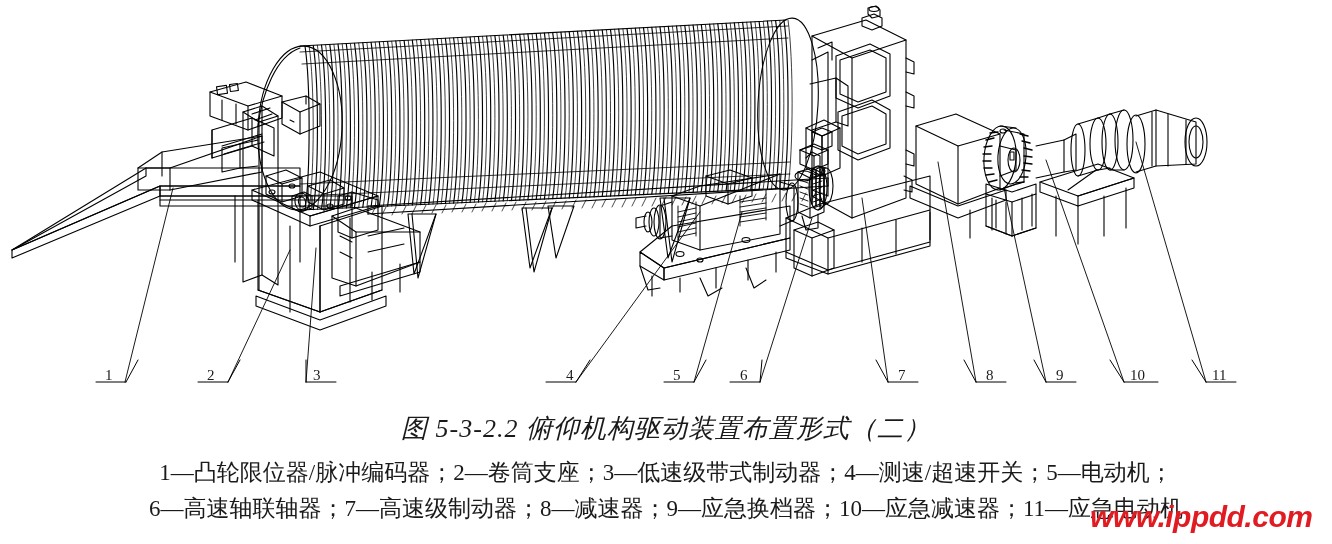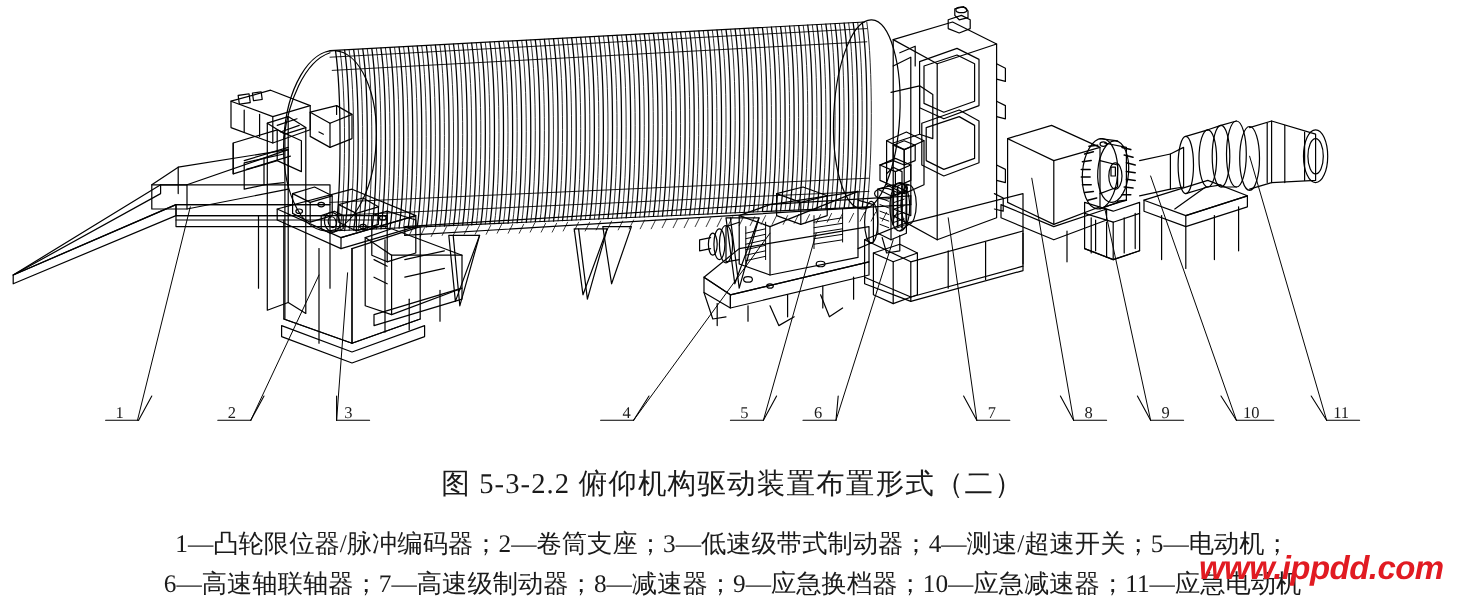--- a/index.html
+++ b/index.html
@@ -17,23 +17,24 @@
   .caption-block{
     position:absolute;left:0;top:404px;width:1332px;
     text-align:center;
   }
   .fig-title{
     font-family:"Liberation Serif",serif;
     font-size:26px;
     letter-spacing:1px;
     line-height:34px;
     white-space:nowrap;
-    margin:11px;
+    margin:0;
     padding-top:8px;
     color:#1a1a1a;
+    font-style:italic;
   }
   .legend-line{
     font-family:"Liberation Serif",serif;
     font-size:23px;
     line-height:34px;
     white-space:nowrap;
     margin:0;
     color:#1a1a1a;
   }
   .legend-line.l1{padding-top:10px;}

